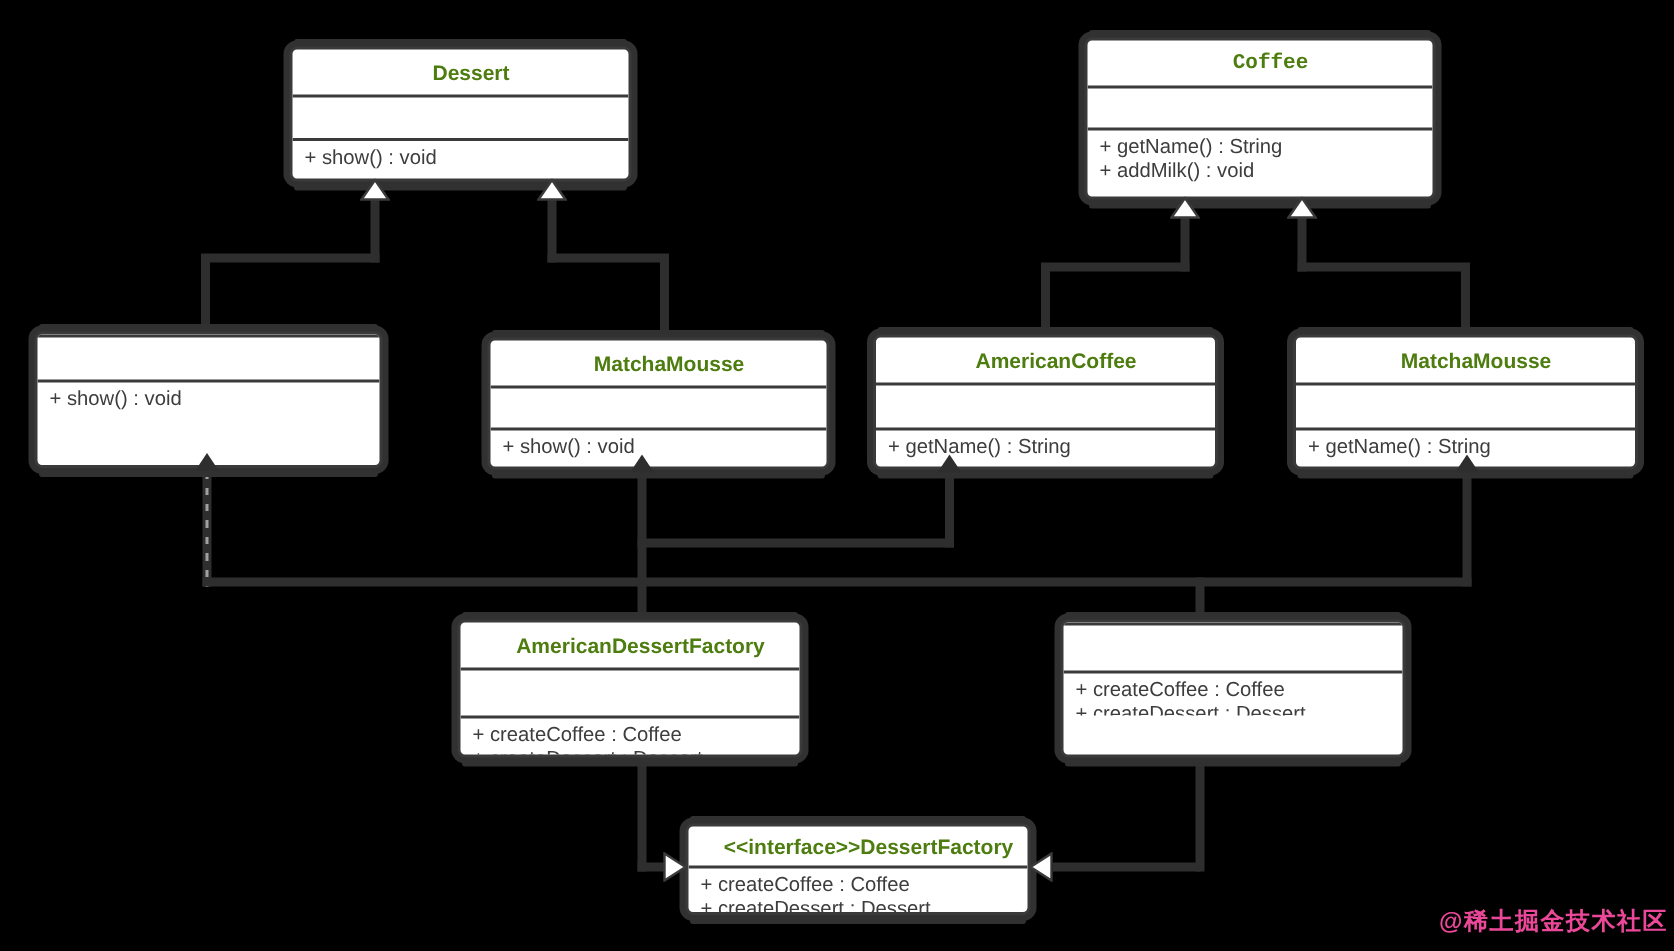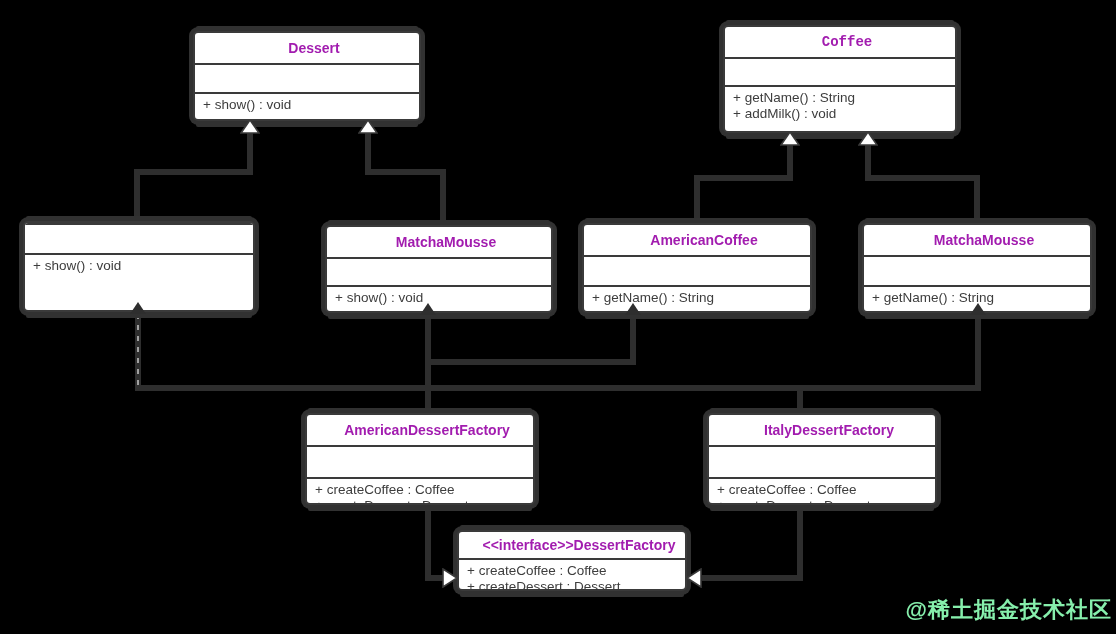--- a/index.html
+++ b/index.html
@@ -9,21 +9,21 @@
     font-family:"Liberation Sans", sans-serif;
   }
   
   .uml-box {
     position:absolute; background:#ffffff;
     border:2px solid #3a3a3a; border-radius:5px;
     box-shadow: 0 0 0 4px #313131, 0 -8px 0 -3px #313131, 0 9px 0 -3px #313131;
     z-index:2; overflow:hidden; box-sizing:border-box;
   }
   .uml-title {
-    font-weight:bold; font-size:14px; color:#a21caf;
+    font-weight:bold; font-size:14px; color:#4d7c0f;
     text-align:center; display:flex; align-items:center; justify-content:center;
     box-sizing:border-box;
     margin-left:14px;
   }
   .uml-attrs { border-top:2px solid #3a3a3a; box-sizing:border-box; }
   .uml-methods {
     border-top:2px solid #3a3a3a; box-sizing:border-box;
     font-size:13.5px; color:#3d3d3d; padding:3px 0 0 8px; line-height:16px;
     overflow:hidden;
   }
@@ -32,21 +32,21 @@
   .seg { position:absolute; background:#2e2e2e; z-index:1; }
   .seg.h { height:6px; }
   .seg.v { width:6px; }
   .dash-overlay {
     position:absolute; left:2px; top:0; width:2px; height:100%;
     background:repeating-linear-gradient(to bottom, rgba(255,255,255,0.55) 0 5px, transparent 5px 11px);
   }
   .arrow { position:absolute; z-index:3; line-height:0; }
   .wm {
     position:absolute; right:4px; bottom:9px; z-index:4;
-    color:#86efac; font-size:22px; font-weight:600; letter-spacing:1px;
+    color:#ec4899; font-size:16px; font-weight:600; letter-spacing:1px;
   }
 </style>
 </head>
 <body>
 
 <div class="stage">
 
   <div>
     <div class="seg v" style="left:134px; top:172px; height:53px;"></div>
     <div class="seg h" style="left:134px; top:169px; width:119px;"></div>
@@ -197,29 +197,28 @@
   <div class="uml-box" style="left:305px; top:413px; width:230px; height:92px;">
     <div class="uml-title" style="height:30px;">AmericanDessertFactory</div>
     <div class="uml-attrs" style="height:32px;"></div>
     <div class="uml-methods" style="height:30px;">
       <div>+ createCoffee : Coffee</div>
       <div>+ createDessert : Dessert</div>
     </div>
   </div>
 
   <div class="uml-box" style="left:707px; top:413px; width:230px; height:92px;">
-    <div class="uml-title" style="height:30px;">ItalyDessertFactory</div>
     <div class="uml-attrs" style="height:32px;"></div>
     <div class="uml-methods" style="height:30px;">
       <div>+ createCoffee : Coffee</div>
       <div>+ createDessert : Dessert</div>
     </div>
   </div>
 
-  <div class="uml-box" style="left:457px; top:530px; width:230px; height:61px;">
+  <div class="uml-box" style="left:457px; top:549px; width:230px; height:61px;">
     <div class="uml-title" style="height:26px;">&lt;&lt;interface&gt;&gt;DessertFactory</div>
     <div class="uml-methods" style="height:35px;">
       <div>+ createCoffee : Coffee</div>
       <div>+ createDessert : Dessert</div>
     </div>
   </div>
 
   <div class="wm">@稀土掘金技术社区</div>
 
 </div>

